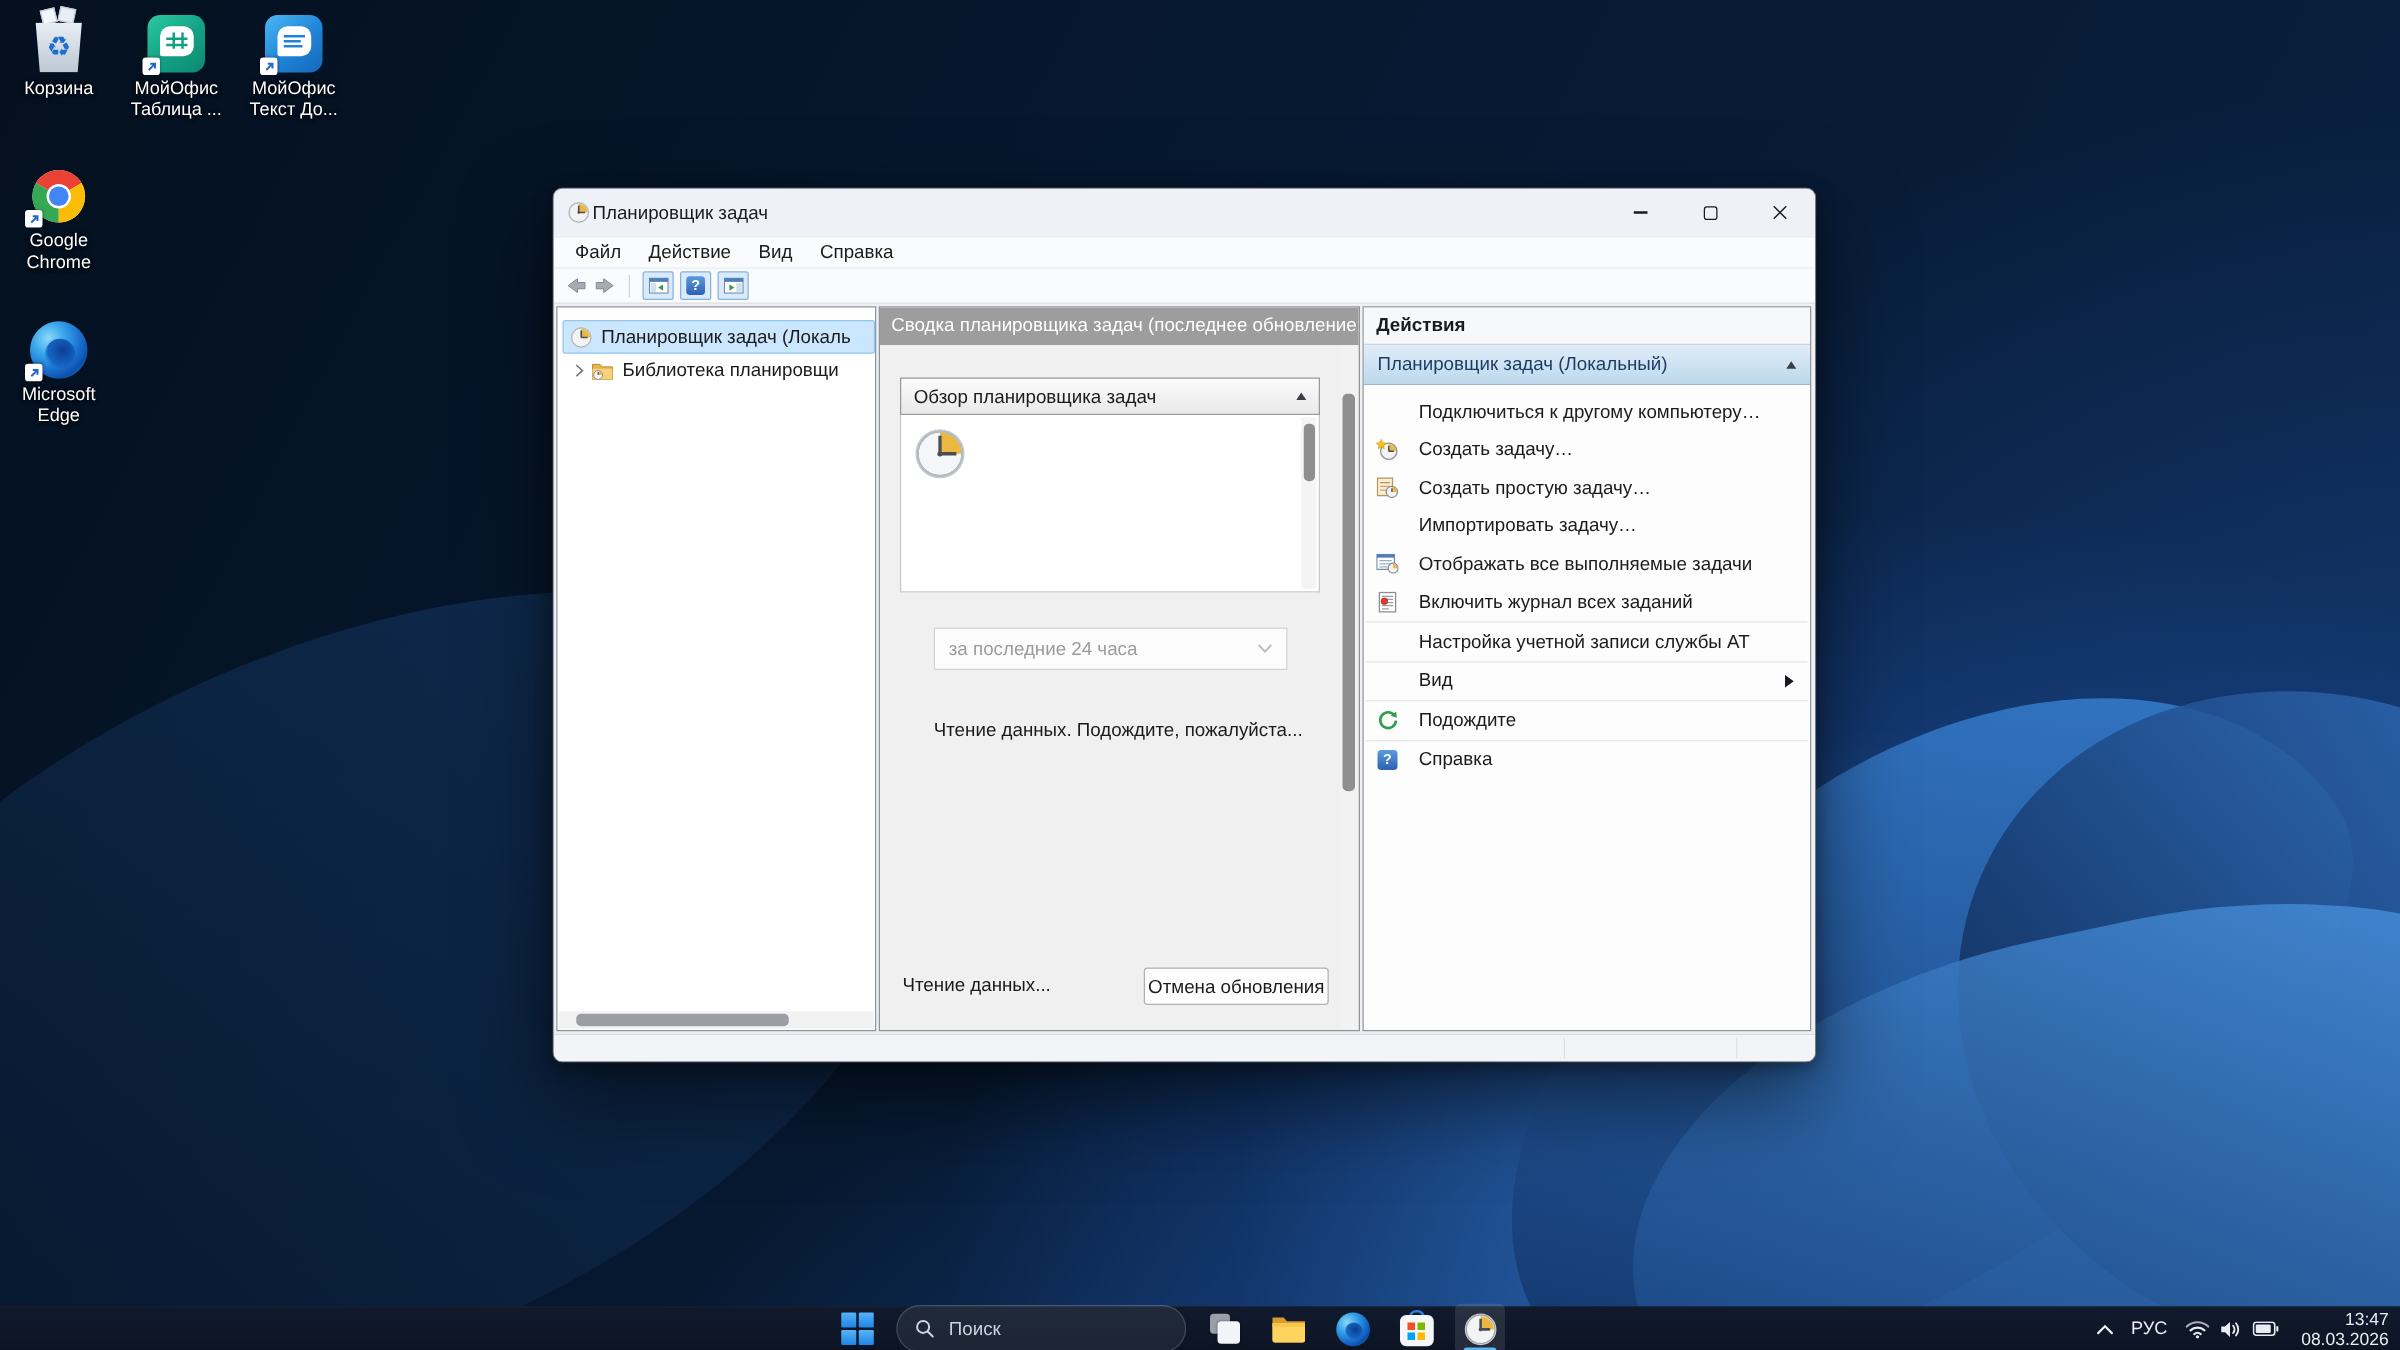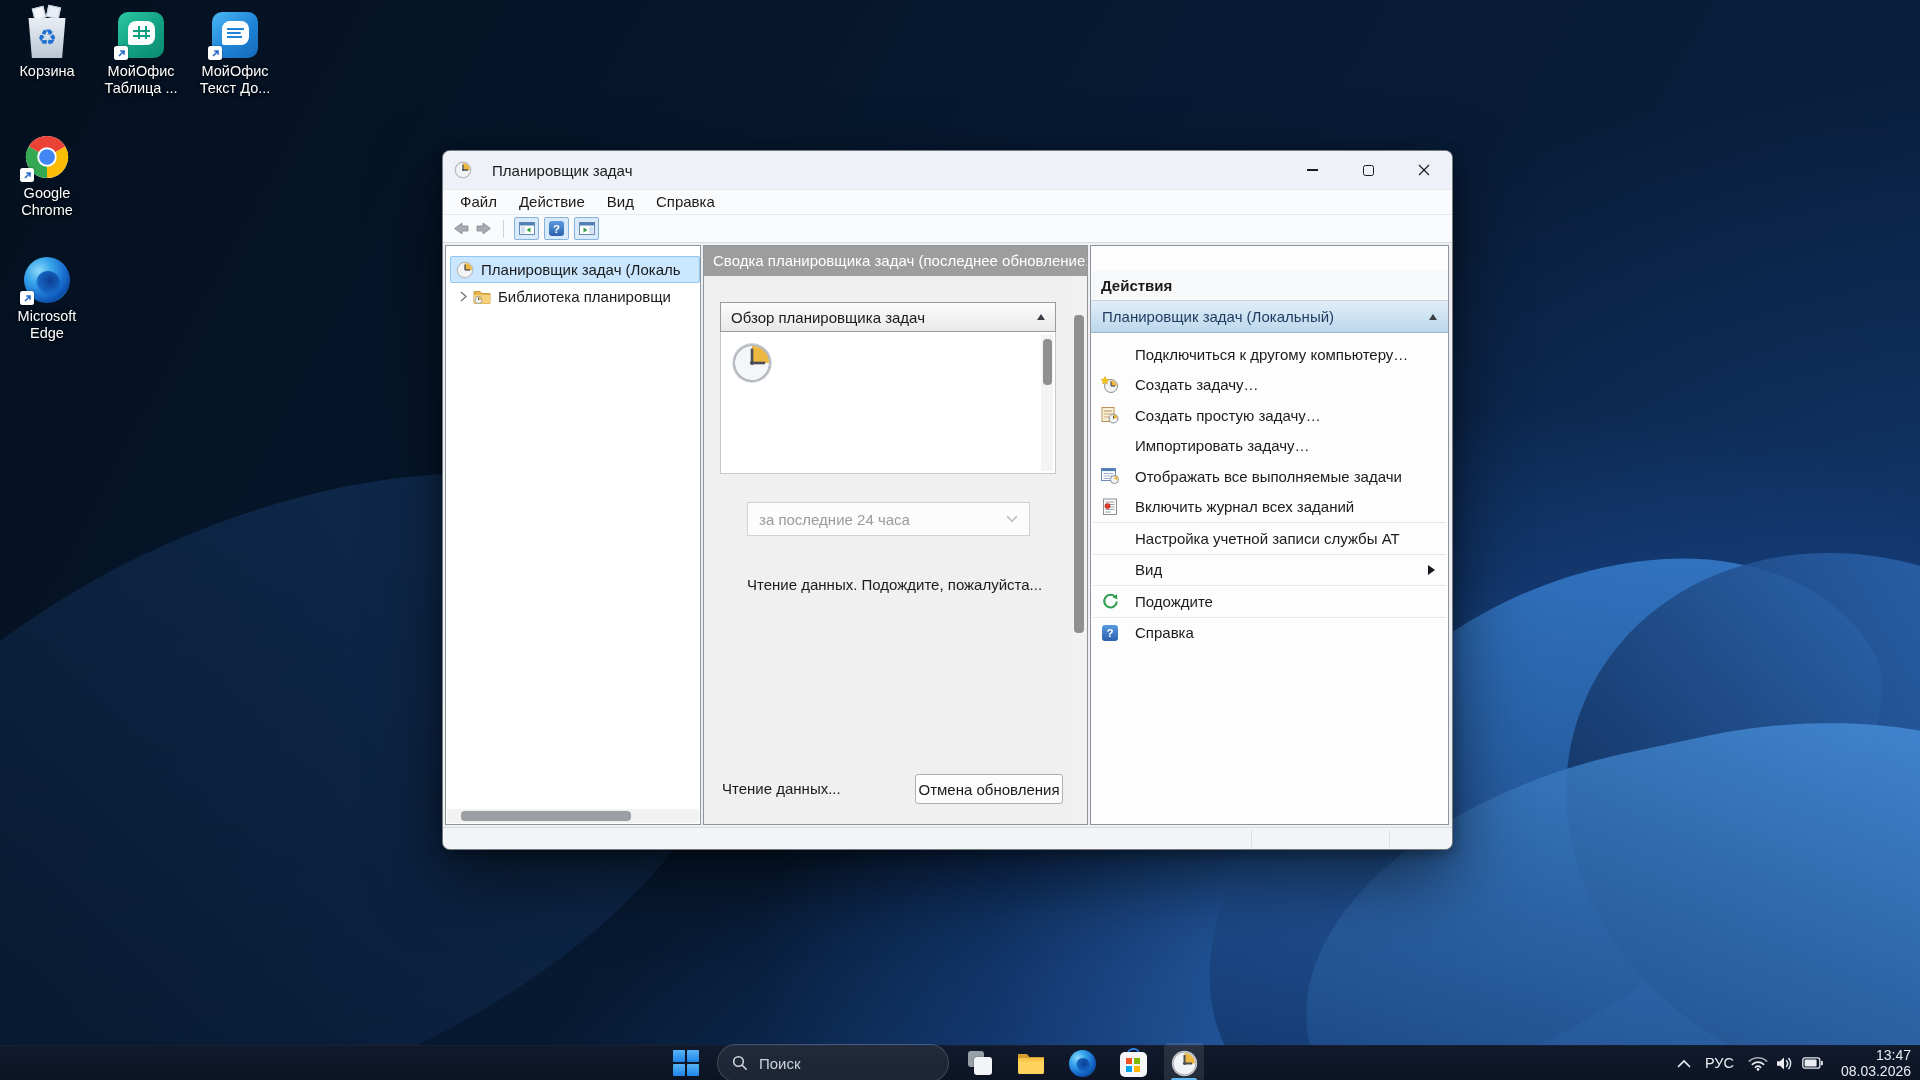--- a/index.html
+++ b/index.html
@@ -55,21 +55,21 @@
   .edge-orb { width:46px; height:46px; border-radius:50%;
     background:radial-gradient(circle at 32% 30%, #8fd8f8 0%, #3aa8ec 28%, #1b72d0 55%, #0b4fae 74%, #2ea887 92%, #46c48f 100%); position:relative; }
   .edge-orb:after { content:""; position:absolute; left:26%; top:30%; width:52%; height:52%; border-radius:50%;
     background:radial-gradient(circle at 60% 40%, #0c3f92 0%, #1666c4 60%, rgba(22,102,196,0) 75%); }
 
   
   .window { position:absolute; left:442px; top:150px; width:1011px; height:700px; background:#eef0f3;
             border:1px solid rgba(20,26,34,.55); border-radius:8px; overflow:hidden;
             box-shadow:0 28px 70px rgba(0,0,0,.55), 0 4px 14px rgba(0,0,0,.35); }
   .titlebar { position:absolute; left:0; top:0; right:0; height:38px; background:#eef1f8; display:flex; align-items:center; padding-left:11px; }
-  .titlebar .t-title { font-size:15px; color:#1b1b1b; margin-left:20px; }
+  .titlebar .t-title { font-size:15px; color:#1b1b1b; margin-left:2px; }
   .caption { position:absolute; right:0; top:0; height:38px; display:flex; }
   .cap-btn { width:56px; height:38px; display:flex; align-items:center; justify-content:center; }
   .glyph-min { width:11px; height:1.4px; background:#1b1b1b; }
   .glyph-max { width:11px; height:11px; border:1.2px solid #1b1b1b; border-radius:2.5px; }
   .menubar { position:absolute; left:0; top:38px; right:0; height:26px; background:#fafbfd; border-top:1px solid #e6e9ee; border-bottom:1px solid #e6e9ee; display:flex; align-items:center; padding-left:6px; }
   .menu-item { padding:0 11px; font-size:15px; line-height:24px; color:#1b1b1b; }
   .toolbar { position:absolute; left:0; top:64px; right:0; height:28px; background:#fafbfd; border-bottom:1px solid #d8dbe0; display:flex; align-items:center; padding-left:9px; gap:5px; }
   .tb-sep { width:1px; height:18px; background:#cfd3d9; margin:0 5px; }
   .tool-btn { width:25px; height:23px; border:1px solid #86b3dd; background:#d9eafa; border-radius:2px; display:flex; align-items:center; justify-content:center; }
   .help-sq { width:16px; height:16px; border-radius:3px; background:linear-gradient(180deg,#5a9ae0,#2c62b0);
@@ -106,21 +106,21 @@
   .dropdown { margin:15px 0 0 27px; width:283px; height:34px; background:#fcfcfc; border:1px solid #d2d2d2; display:flex; align-items:center; padding:0 11px; }
   .dropdown .dtxt { flex:1; font-size:15px; color:#9b9b9b; }
   .loading-line { margin:40px 0 0 27px; font-size:15px; color:#1b1b1b; }
   .mid-footer-text { position:absolute; left:18px; bottom:27px; font-size:15px; color:#1b1b1b; }
   .cancel-btn { position:absolute; right:24px; bottom:20px; width:148px; height:30px; background:#fdfdfd; border:1px solid #b0b0b0; border-radius:3px; font-size:15px; color:#1b1b1b; display:flex; align-items:center; justify-content:center; }
   .vscroll { position:absolute; right:1px; top:31px; bottom:1px; width:14px; background:#f2f2f2; }
   .vthumb { position:absolute; left:2px; top:38px; width:10px; height:318px; background:#8f8f8f; border-radius:4px; }
 
   
   .actions-pane { position:absolute; left:647px; top:2px; bottom:2px; right:3px; background:#fdfdfd; border:1px solid #8f959b; overflow:hidden; }
-  .act-hdr { height:30px; display:flex; align-items:center; padding:0 10px; font-size:15px; font-weight:bold; color:#1b1b1b; border-bottom:1px solid #cfd3d8; background:#f7f8fa;margin-top:25px; }
+  .act-hdr { height:30px; display:flex; align-items:center; padding:0 10px; font-size:15px; font-weight:bold; color:#1b1b1b; border-bottom:1px solid #cfd3d8; background:#f7f8fa; }
   .act-group { height:32px; display:flex; align-items:center; padding:0 11px; font-size:15px; color:#1e3a5f;
                background:linear-gradient(#e0edf8,#bcd8ec); border-bottom:1px solid #9fb6c9; }
   .act-group .sp { flex:1; }
   .act-list { padding-top:6px; }
   .act-row { position:relative; height:30.5px; display:flex; align-items:center; }
   .act-row .islot { width:20px; margin-left:9px; margin-right:15px; display:flex; justify-content:center; }
   .act-row .atxt { font-size:15px; color:#1b1b1b; white-space:nowrap; }
   .act-sep { height:1px; background:#e6e6e6; margin:0 2px; }
   .act-row .tri-right { position:absolute; right:13px; }
 

